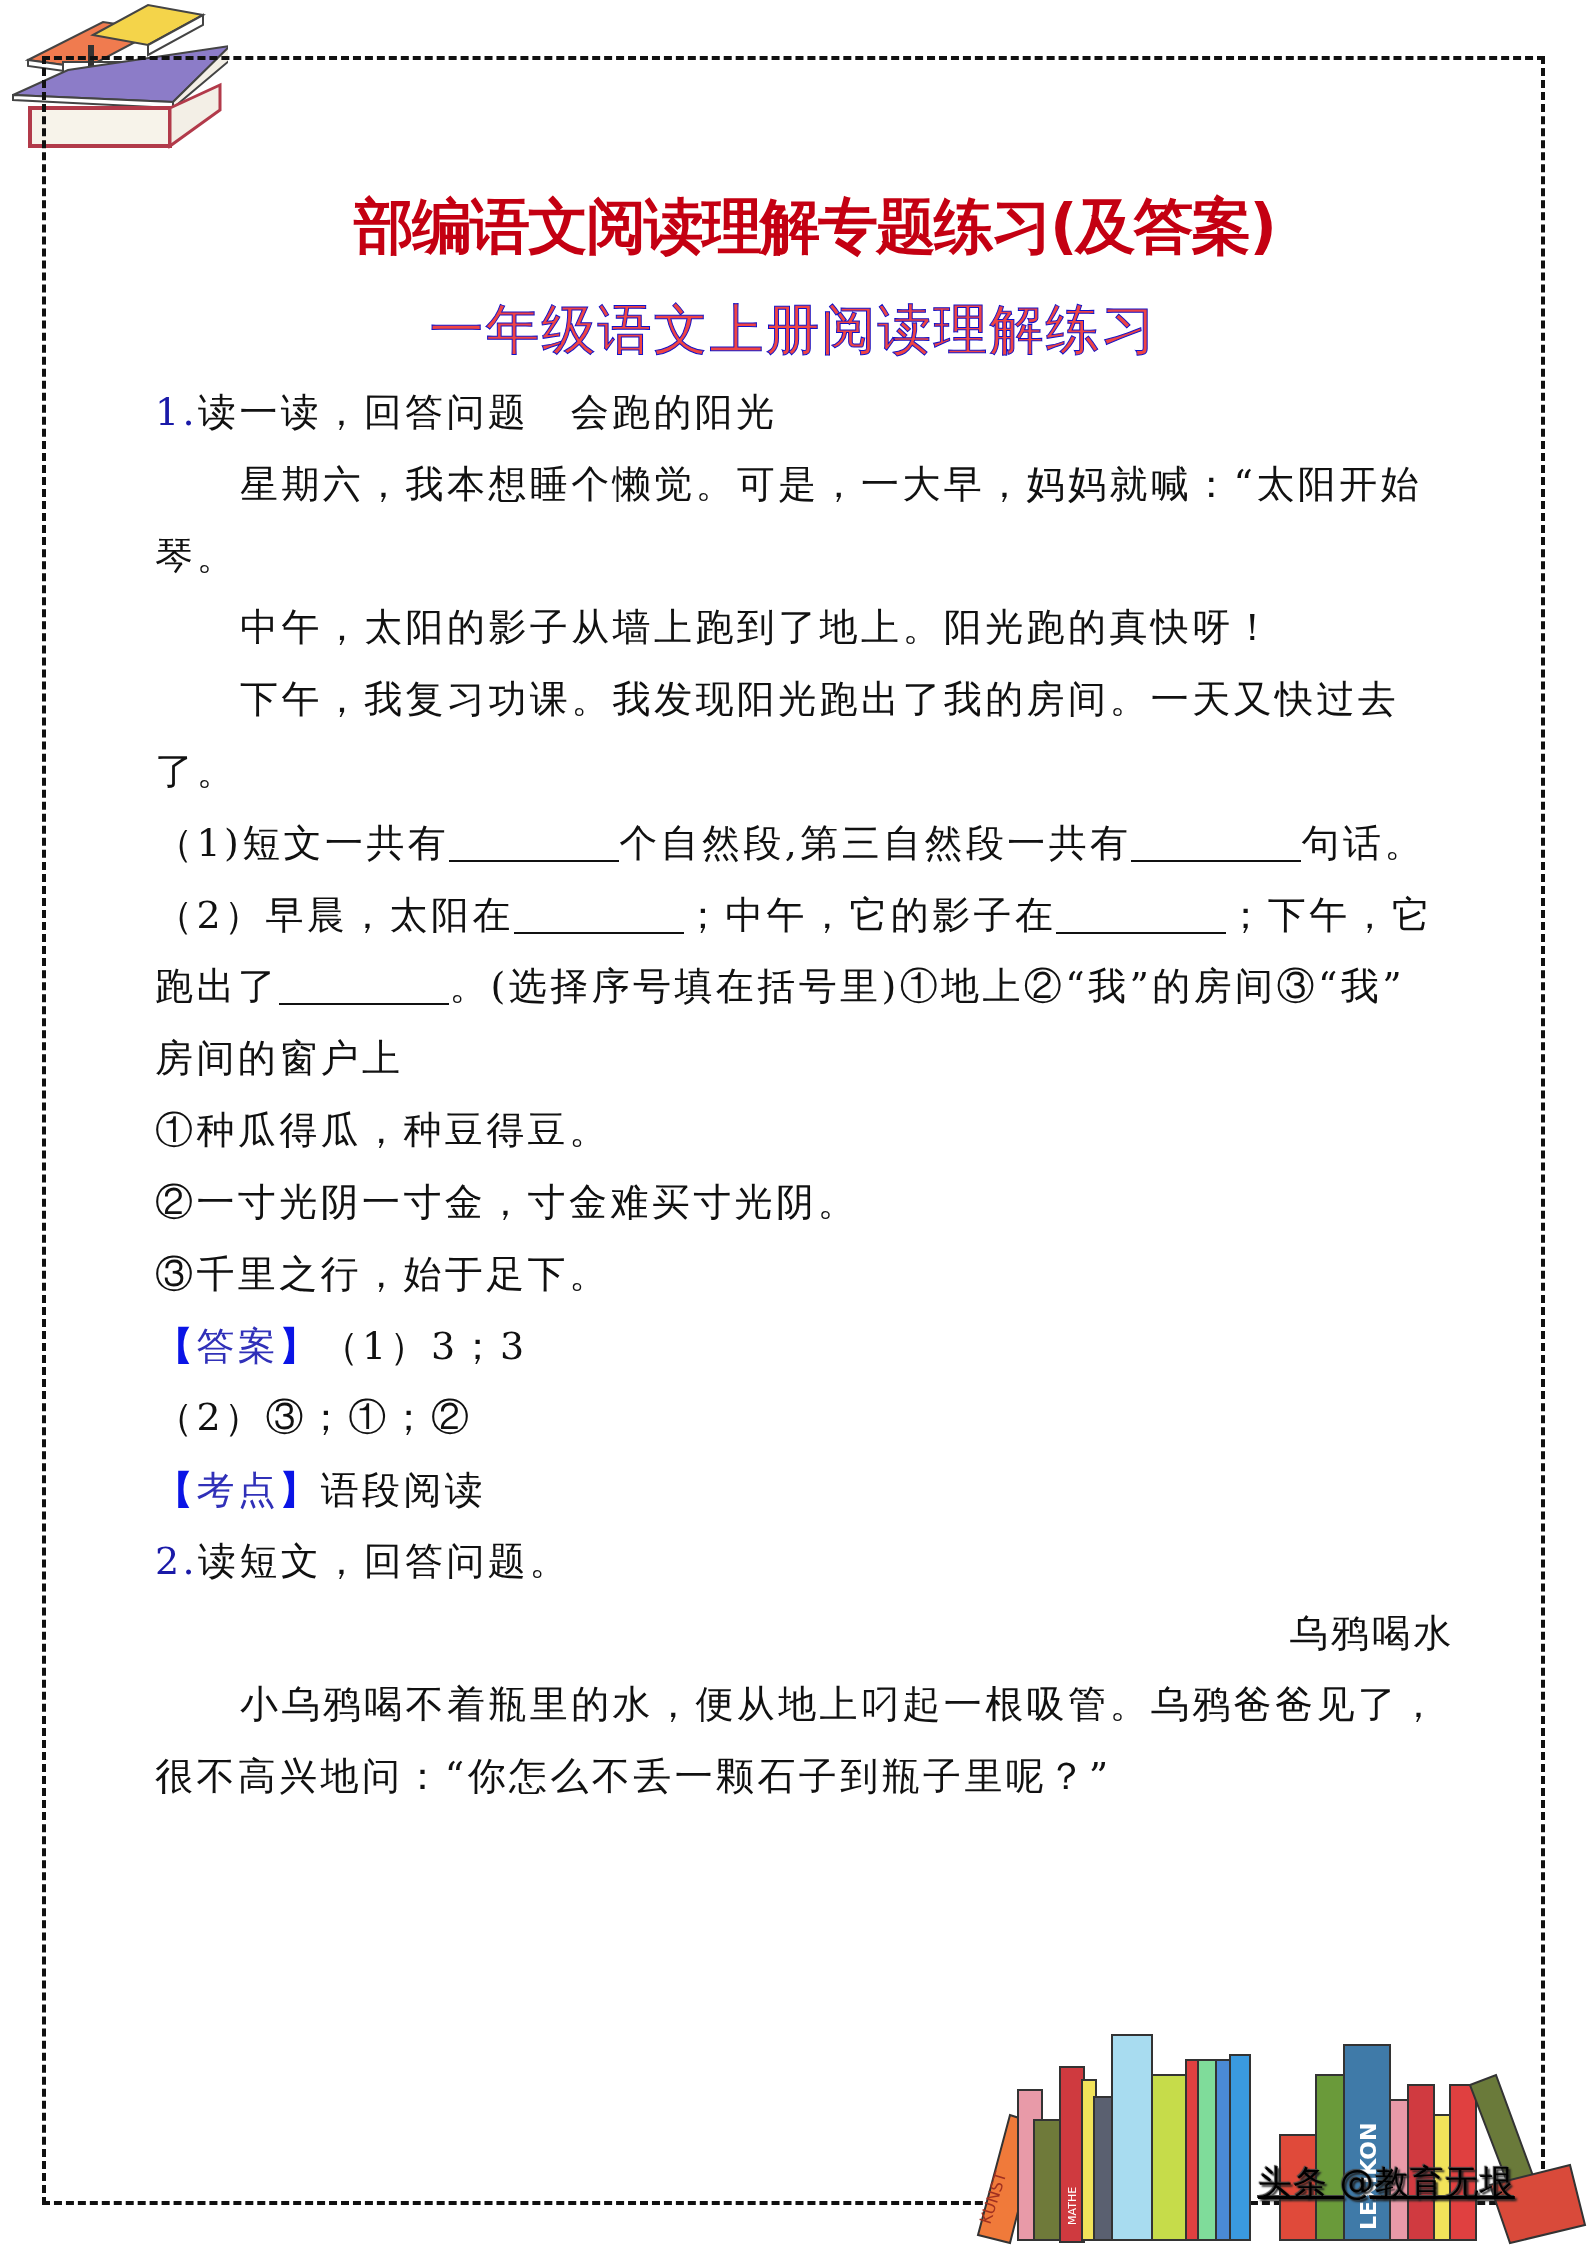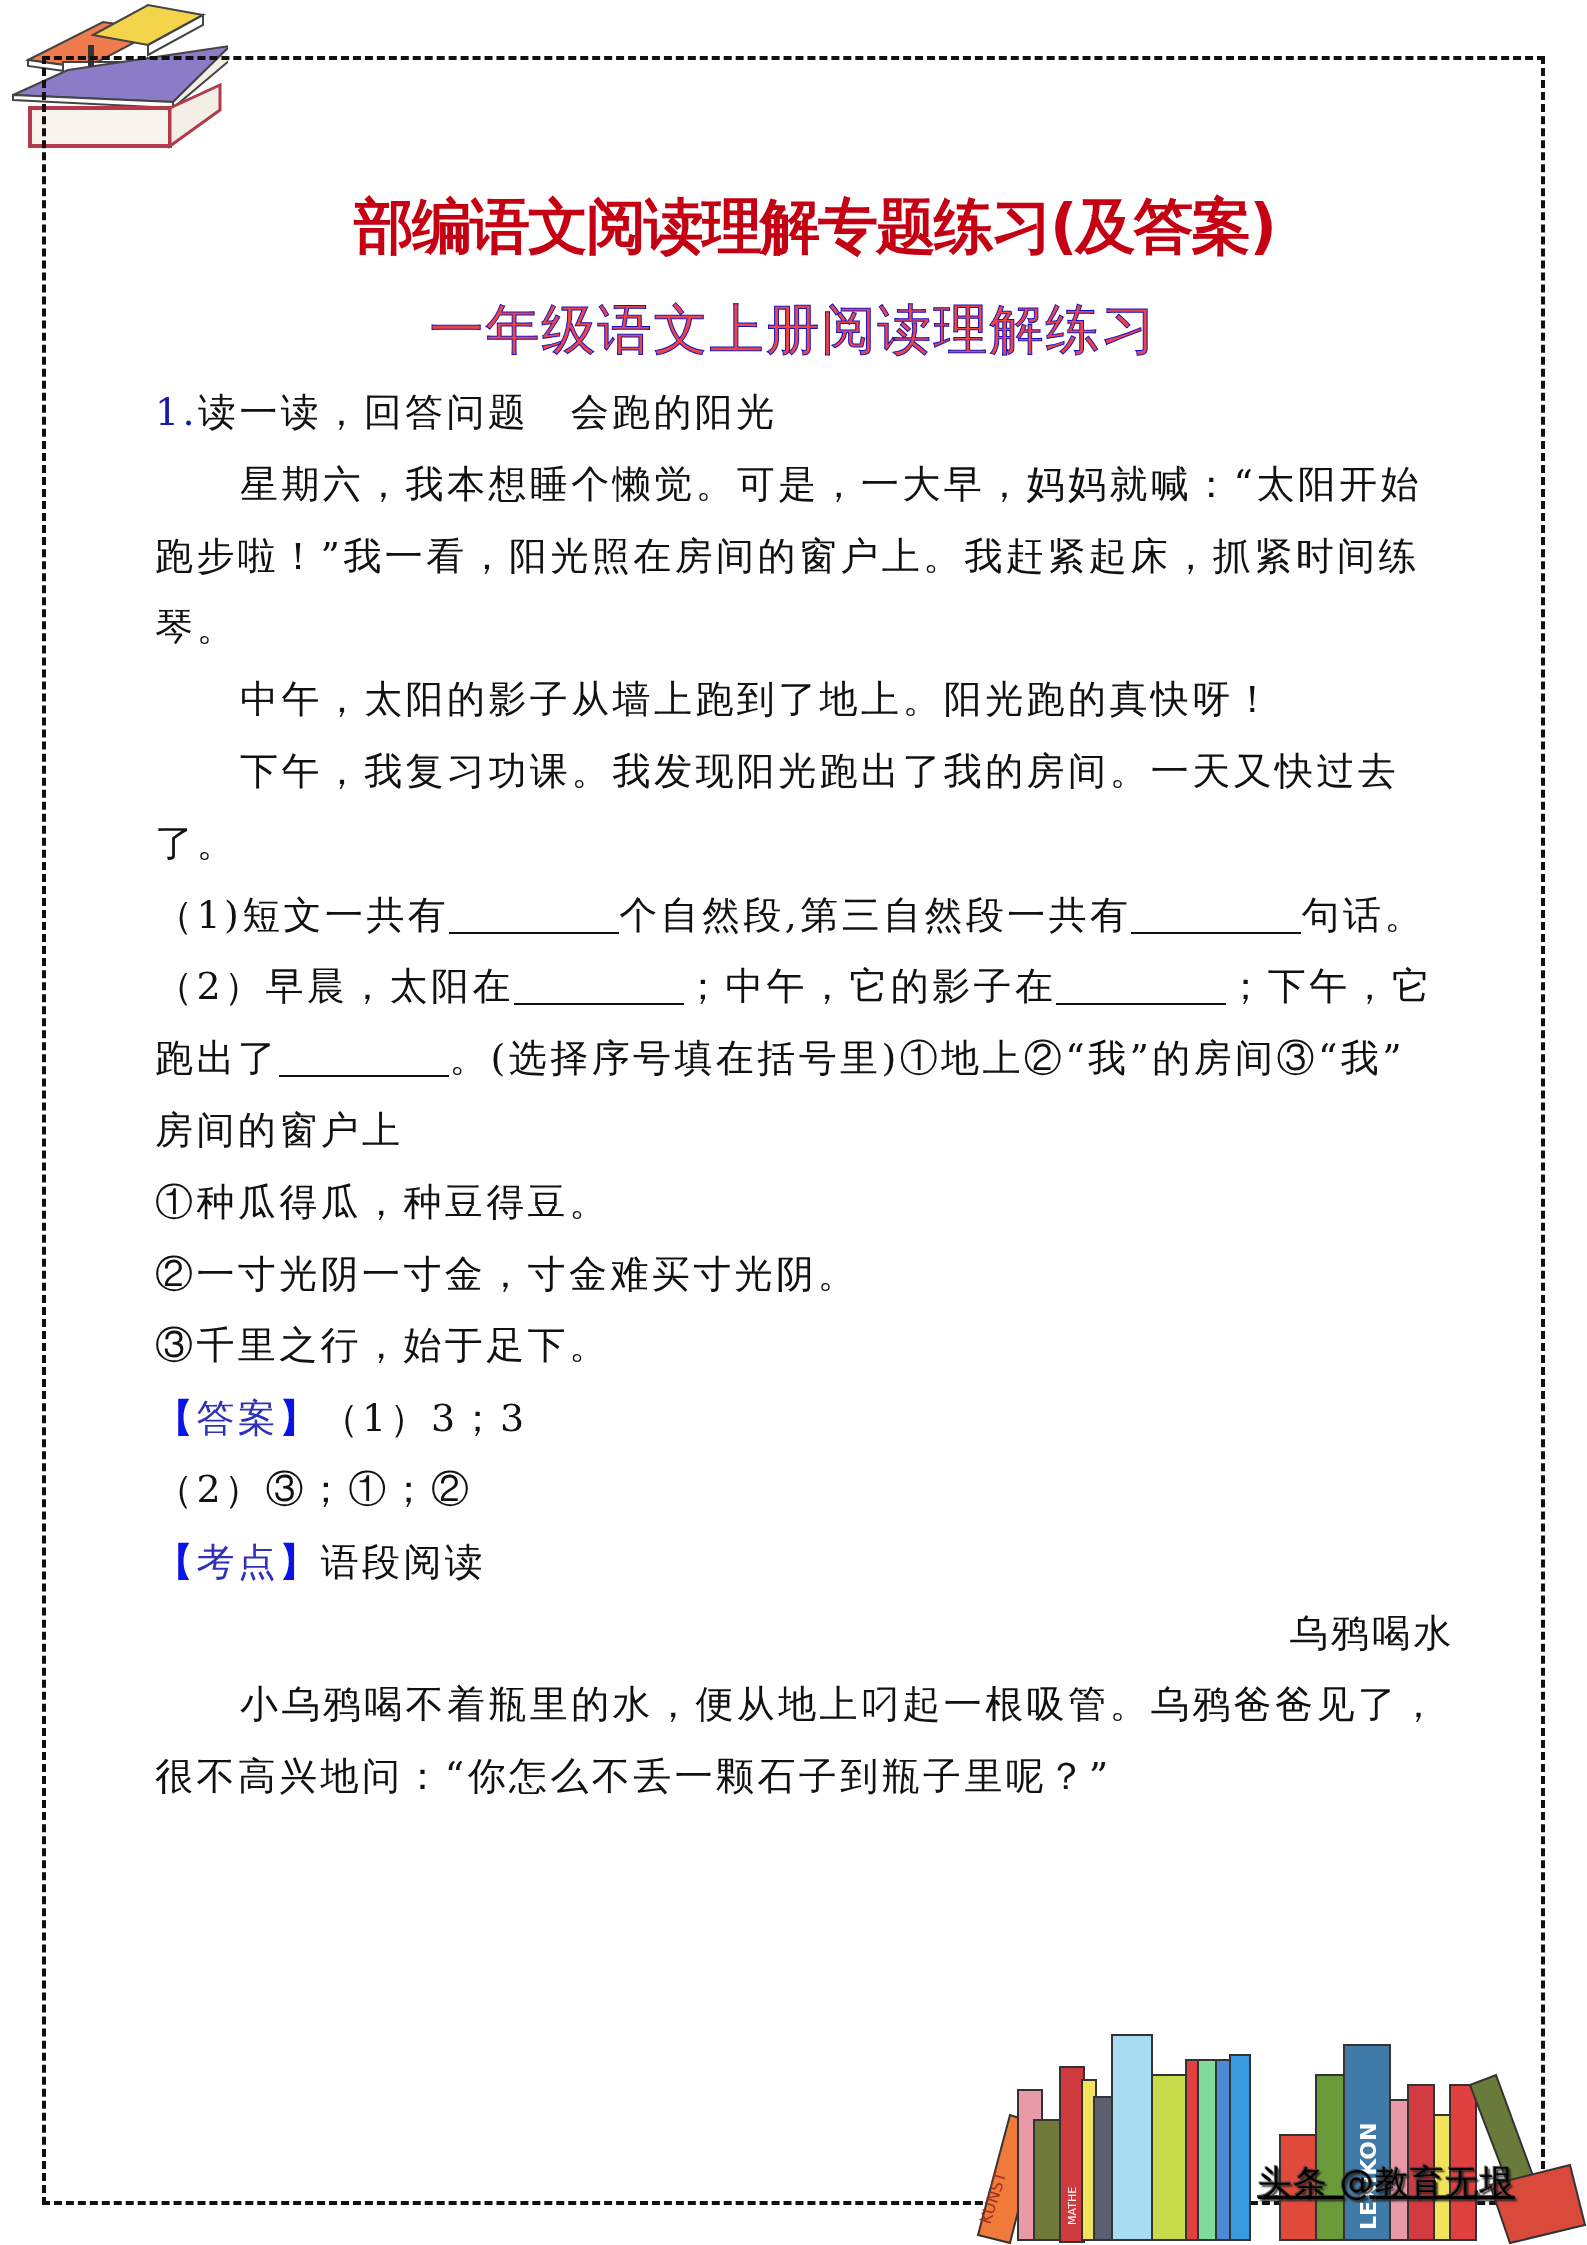--- a/index.html
+++ b/index.html
@@ -47,21 +47,20 @@
 
 <div class="title">部编语文阅读理解专题练习(及答案)</div>
 <div class="subtitle">一年级语文上册阅读理解练习</div>
 
 <div class="content">
 
   <div class="line">
     <span class="qnum">1.</span><span>读一读，回答问题　会跑的阳光</span>
   </div>
   <div class="line indent">星期六，我本想睡个懒觉。可是，一大早，妈妈就喊：“太阳开始</div>
-  <div class="line">跑步啦！”我一看，阳光照在房间的窗户上。我赶紧起床，抓紧时间练</div>
   <div class="line">琴。</div>
   <div class="line indent">中午，太阳的影子从墙上跑到了地上。阳光跑的真快呀！</div>
   <div class="line indent">下午，我复习功课。我发现阳光跑出了我的房间。一天又快过去</div>
   <div class="line">了。</div>
 
   <div class="line">
     <span>（1)短文一共有</span><span class="blank" style="width:170px"></span><span>个自然段,第三自然段一共有</span><span class="blank" style="width:170px"></span><span>句话。</span>
   </div>
   <div class="line">
     <span>（2）早晨，太阳在</span><span class="blank" style="width:170px"></span><span>；中午，它的影子在</span><span class="blank" style="width:170px"></span><span>；下午，它</span>
@@ -75,20 +74,23 @@
   <div class="line">③千里之行，始于足下。</div>
 
   <div class="line">
     <span class="br">【</span><span class="tag">答案</span><span class="br">】</span><span>（1）3；3</span>
   </div>
   <div class="line">（2）③；①；②</div>
   <div class="line">
     <span class="br">【</span><span class="tag">考点</span><span class="br">】</span><span>语段阅读</span>
   </div>
 
+  <div class="line">
+    <span class="qnum">2.</span><span>读短文，回答问题。</span>
+  </div>
   <div class="line center">乌鸦喝水</div>
   <div class="line indent">小乌鸦喝不着瓶里的水，便从地上叼起一根吸管。乌鸦爸爸见了，</div>
   <div class="line">很不高兴地问：“你怎么不丢一颗石子到瓶子里呢？”</div>
 </div>
 
 <svg class="books-bottom" viewBox="0 0 657 260">
   <g stroke="#333" stroke-width="2">
     <path d="M48 250 L80 130 L110 140 L80 258 Z" fill="#f07a3a"></path>
     <rect x="88" y="105" width="24" height="150" fill="#e89aa8"></rect>
     <rect x="104" y="135" width="28" height="120" fill="#6f7a3a"></rect>

